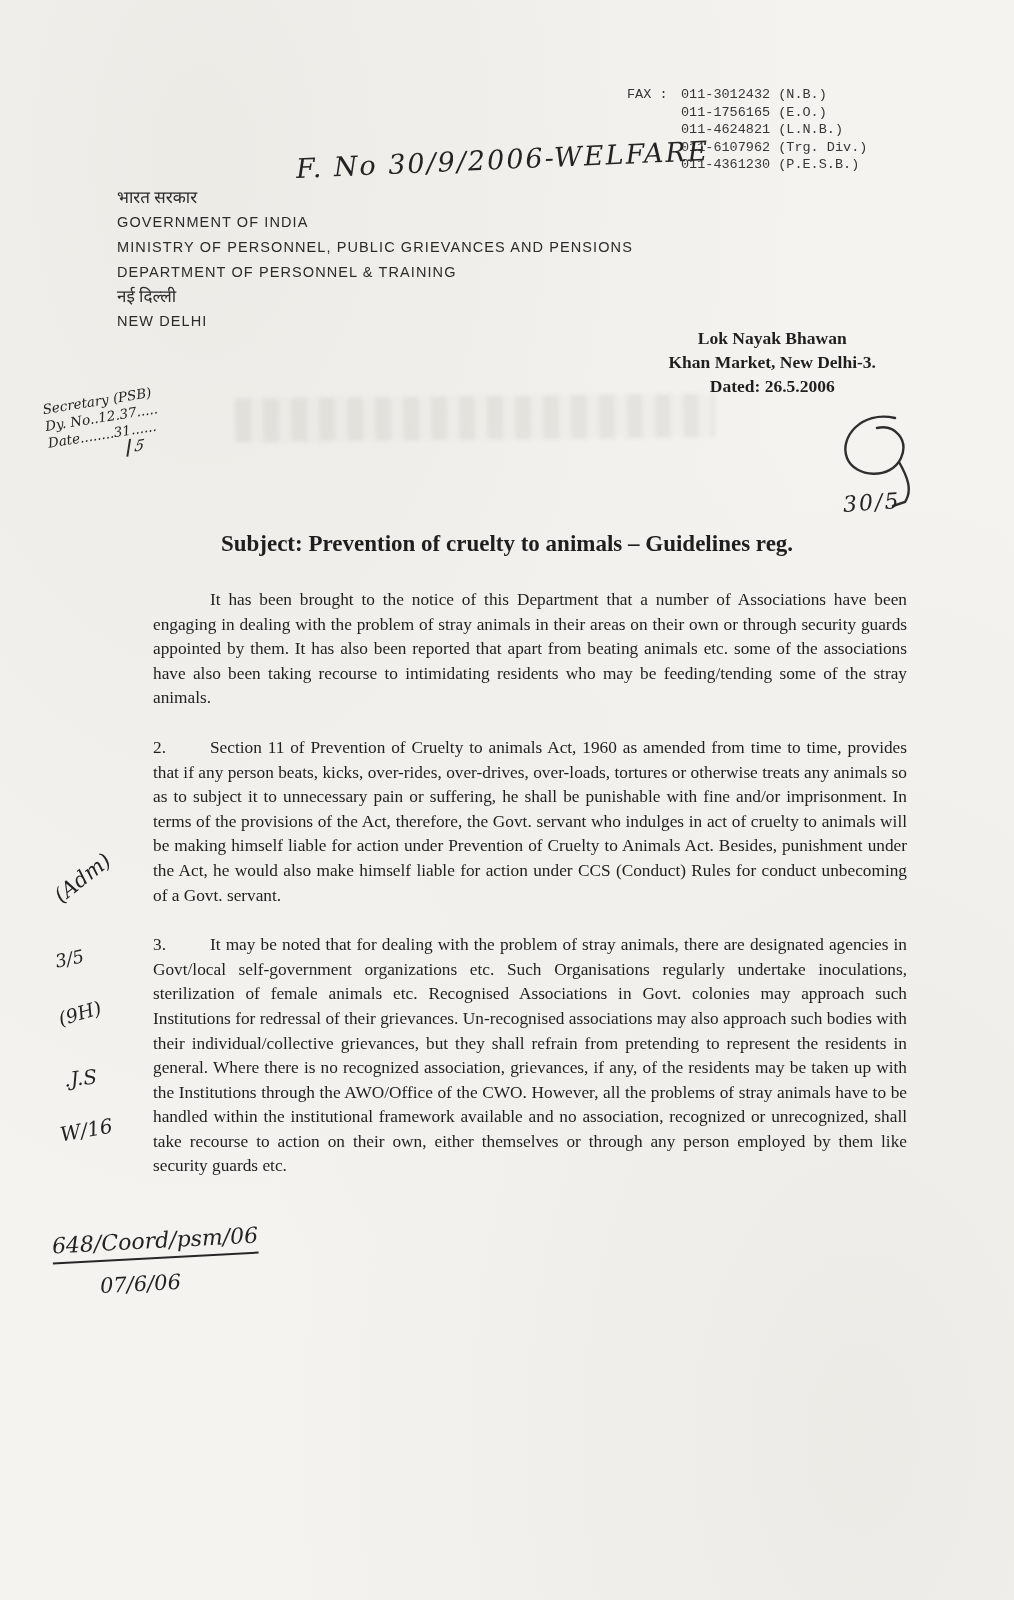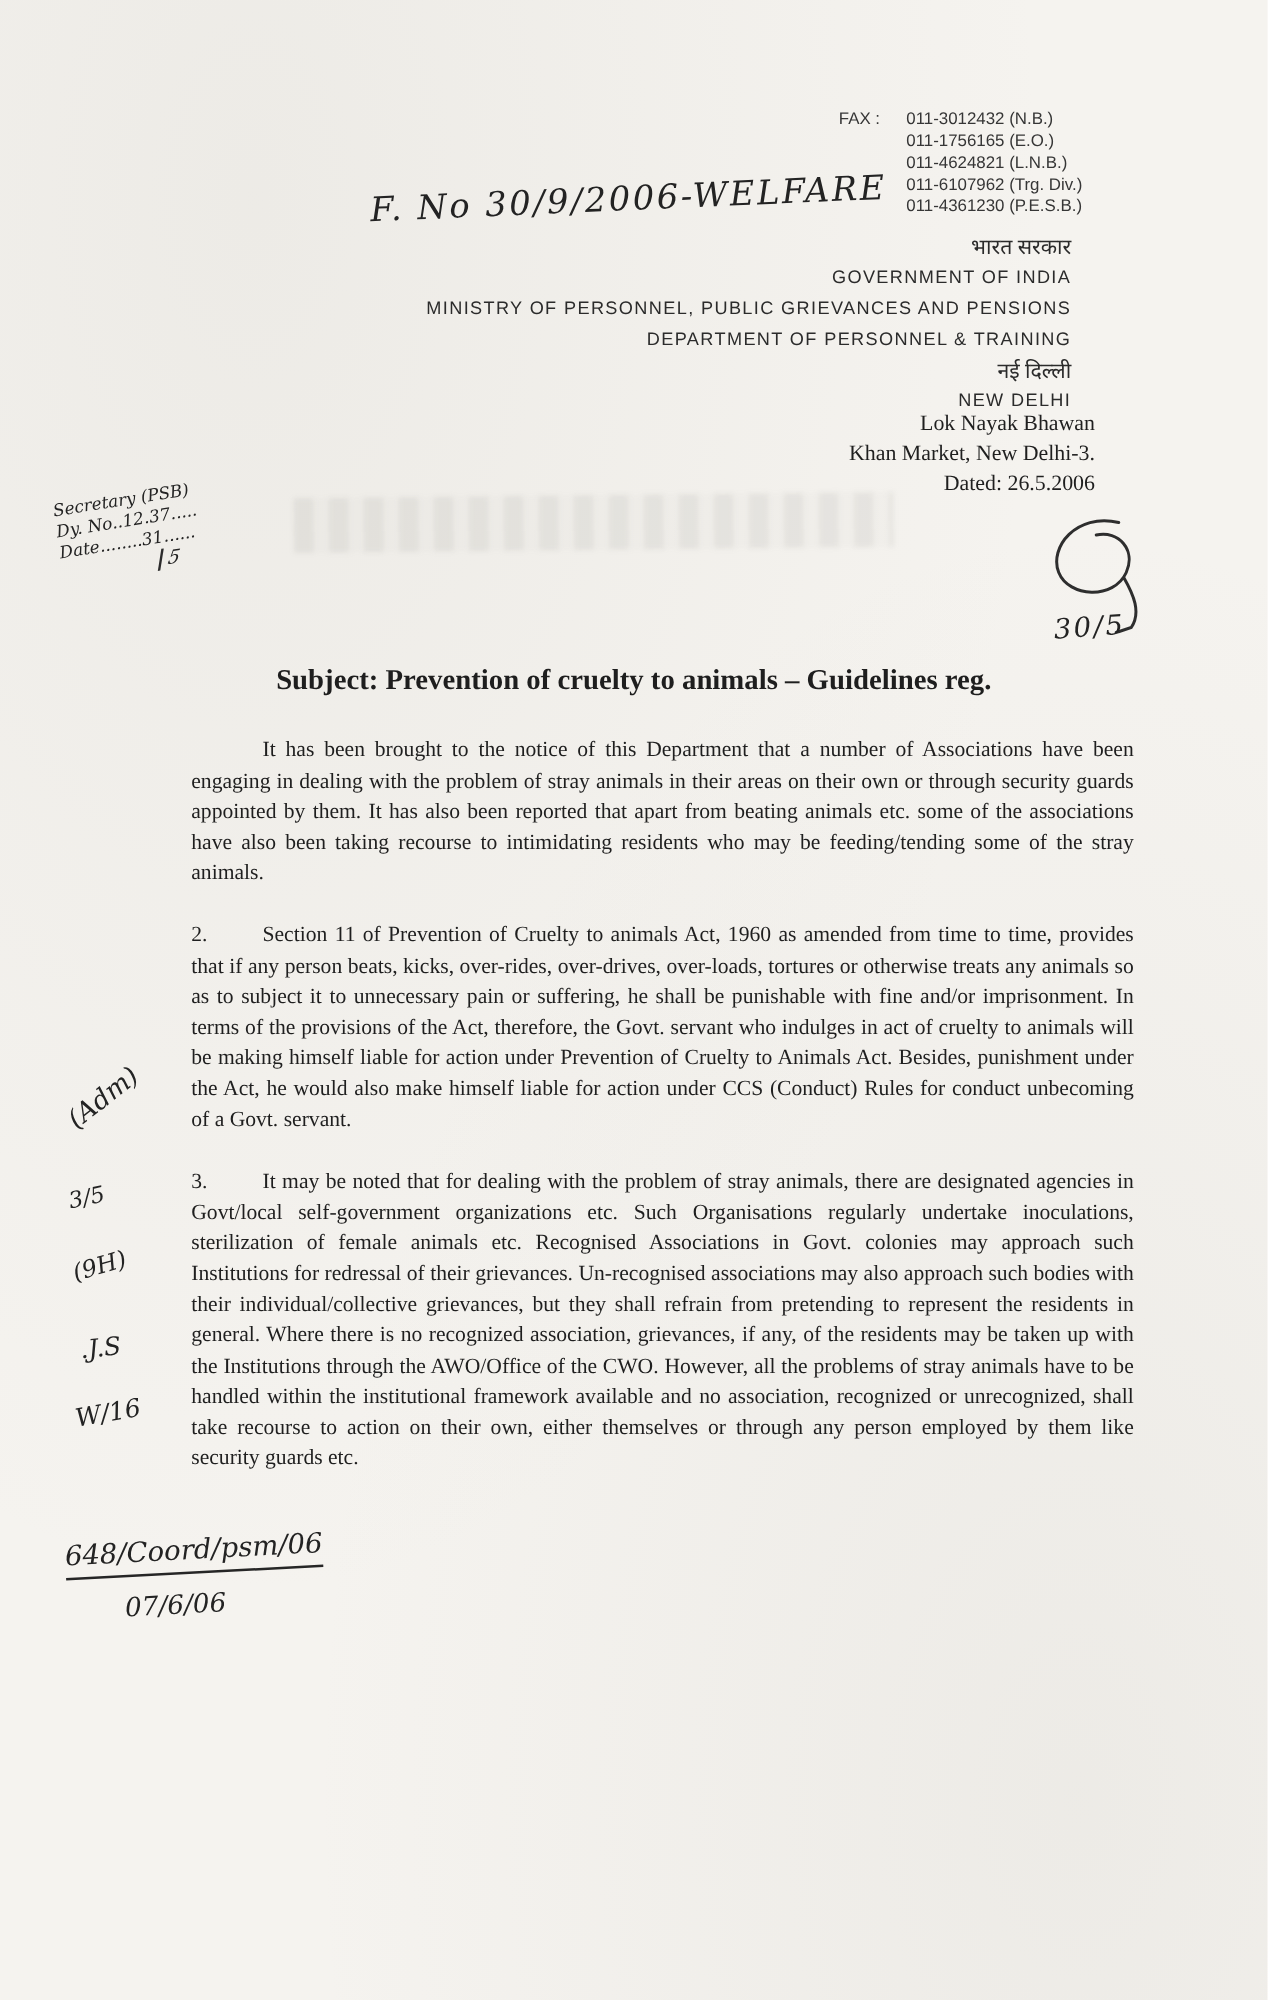--- a/index.html
+++ b/index.html
@@ -12,54 +12,53 @@
       radial-gradient(ellipse at 85% 90%, rgba(190,188,180,0.15), transparent 50%),
       #f5f3ef;
     font-family: "Liberation Serif", serif;
     color: #262626;
     overflow: hidden;
   }
 
   
   .fax-block {
     position: absolute; top: 86px; left: 627px;
-    font-family: Liberation Sans, sans-serif;
+    font-family: Liberation Mono, monospace;
     font-size: 13.5px; line-height: 17.5px; color: #363636;
     white-space: nowrap;
-    margin-left: 44px;
   }
   .fax-label { display: inline-block; width: 54px; }
 
   
   .hw {
     font-family: "DejaVu Serif", serif;
     font-style: italic;
     color: #232323;
   }
   .file-no {
     position: absolute; top: 144px; left: 296px;
     font-size: 27px; letter-spacing: 2px;
     transform: rotate(-2.5deg);
     white-space: nowrap;
   }
 
   
   .header-block {
     position: absolute; top: 186px; left: 117px; width: 740px;
-    text-align: right; color: #2b2b2b;
+    text-align: left; color: #2b2b2b;
   }
   .hdr-hi { font-size: 17px; line-height: 24px; }
   .hdr-en {
     font-family: "Liberation Sans", sans-serif;
     font-size: 14.5px; line-height: 25px; letter-spacing: 1.1px;
   }
 
   .address-block {
     position: absolute; top: 326px; right: 138px;
-    text-align: right; font-size: 17.5px; line-height: 24px; color: #1f1f1f;
+    text-align: center; font-size: 17.5px; line-height: 24px; color: #1f1f1f; font-weight: bold;
   }
 
   
   .stamp {
     position: absolute; top: 392px; left: 46px;
     transform: rotate(-9deg);
     font-size: 13.5px; line-height: 17px;
     white-space: nowrap;
   }
   .stamp-five {

